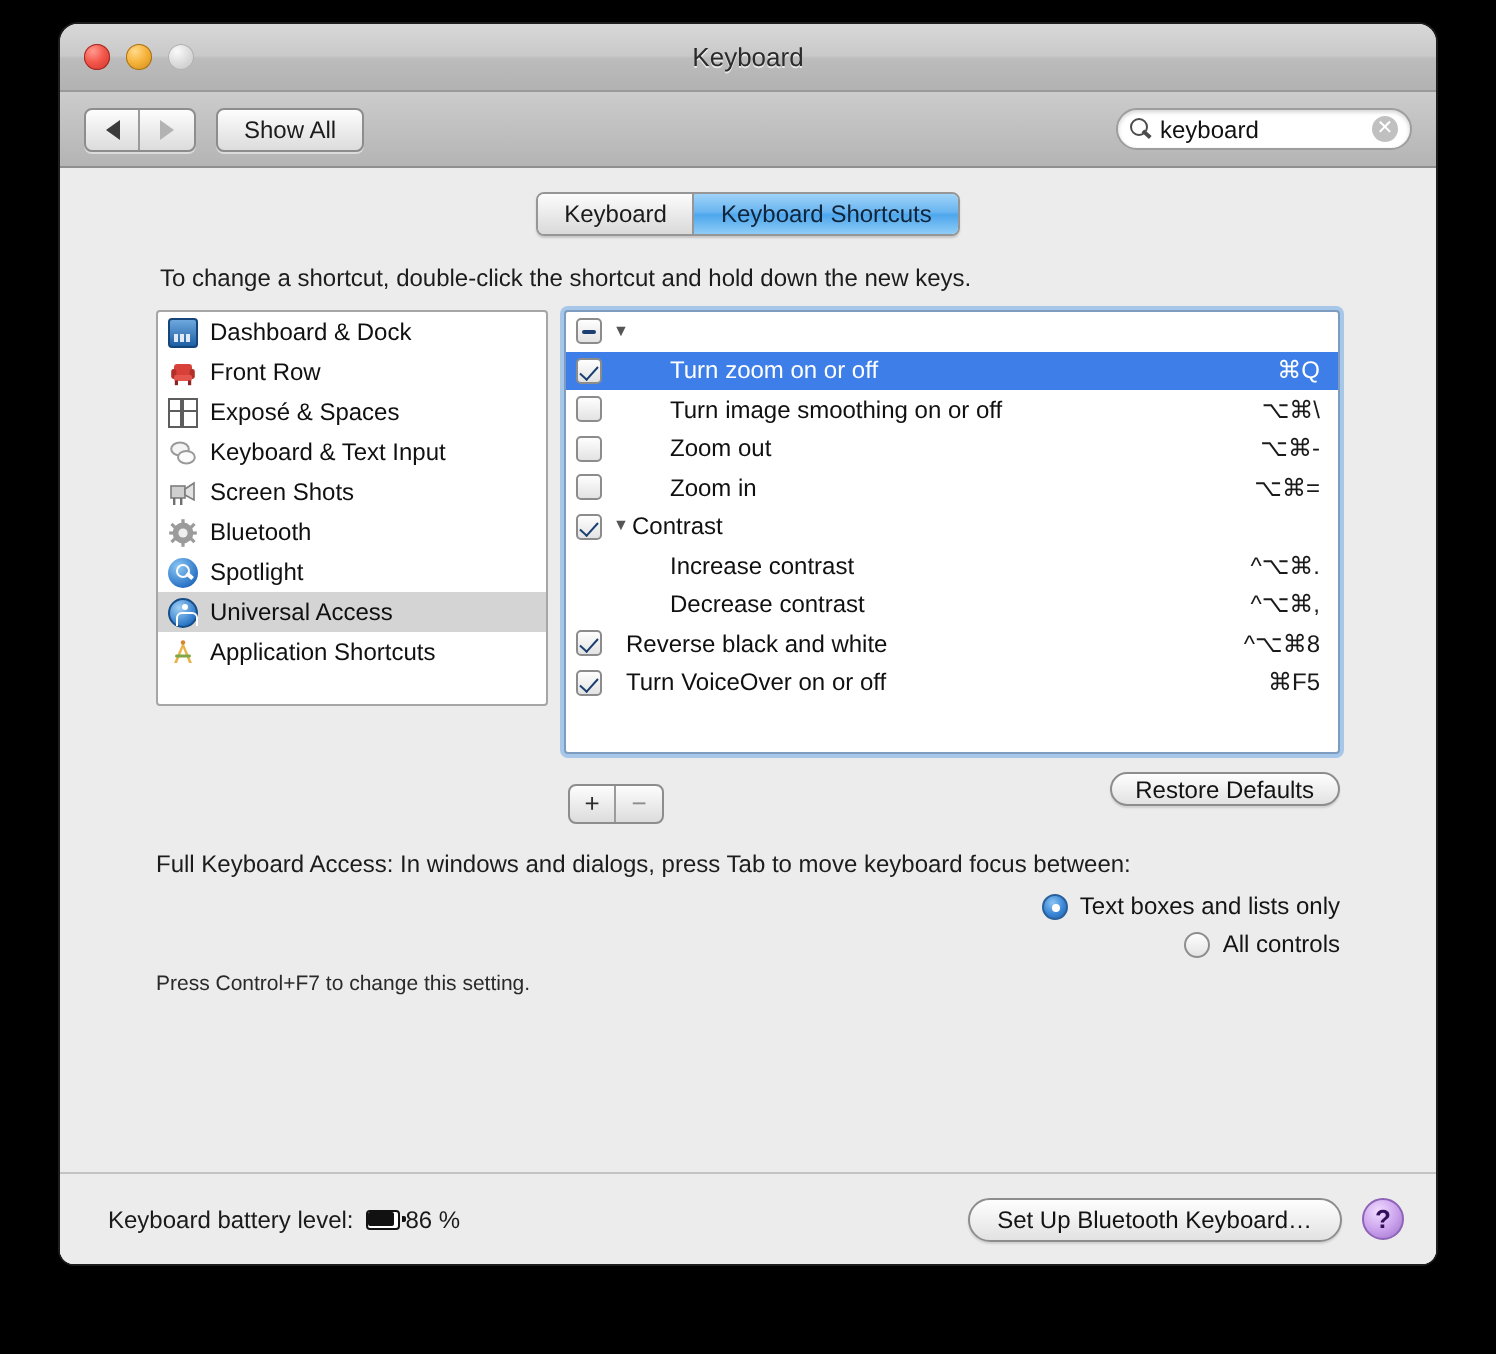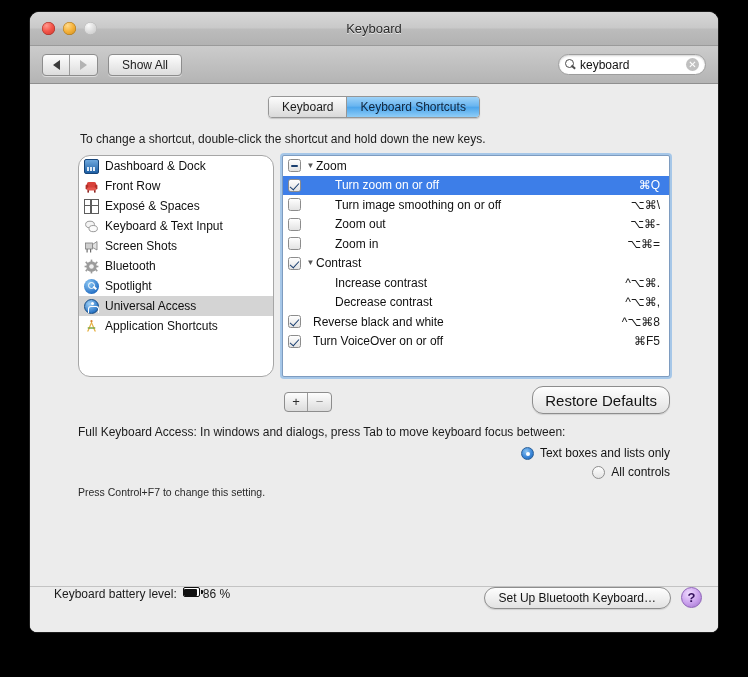--- a/index.html
+++ b/index.html
@@ -120,24 +120,24 @@
 
   .instr {
     font-size: 12px; color: #1c1c1c;
     padding: 0 0 9px 50px;
   }
 
   .cols { display: flex; padding: 0 48px; gap: 8px; }
 
   
   .sidebar {
-    width: 196px; height: 222px;
+    width: 196px; height: 198px;
     background: #fff;
     border: 1px solid #a6a6a6;
-    border-radius: 12px;
+    border-radius: 2px;
     overflow: hidden;
   }
   .sb-item {
     display: flex; align-items: center;
     height: 20px; padding-left: 5px;
     font-size: 12px; color: #101010;
   }
   .sb-item.selected { background: #d4d4d4; }
   .sb-ico { width: 15px; height: 15px; margin-right: 6px; flex: none; position: relative; }
 
@@ -224,24 +224,24 @@
     margin-left: 206px;
   }
   .plusminus div {
     width: 23px; display: flex; align-items: center; justify-content: center;
     font-size: 13px; color: #2d2d2d;
   }
   .plusminus div:first-child { border-right: 1px solid #9b9b9b; }
   .plusminus div.dim { color: #8d8d8d; }
   .restore {
     position: absolute; right: 48px; top: 9px;
-    height: 28px; padding: 0 12px;
+    height: 17px; padding: 0 12px;
     border: 1px solid #8d8d8d; border-radius: 11px;
     background: linear-gradient(to bottom,#fefefe,#e2e2e2);
-    font-size: 15px; color: #131313;
+    font-size: 12px; color: #131313;
     display: flex; align-items: center;
     box-shadow: 0 1px 1px rgba(0,0,0,.12);
   }
 
   
   .fka { padding: 8px 48px 0; }
   .fka-title { font-size: 12px; color: #1c1c1c; margin-bottom: 7px; }
   .radio-row { display: flex; align-items: center; margin-bottom: 5px; padding-left: 14px; justify-content: flex-end; }
   .radio {
     width: 13px; height: 13px; border-radius: 50%;
@@ -259,21 +259,21 @@
   }
   .radio-label { font-size: 12px; color: #141414; }
   .fka-note { font-size: 10.5px; color: #2a2a2a; margin-top: 7px; }
 
   
   .bottombar {
     position: absolute; left: 0; right: 0; bottom: 0;
     height: 46px;
     border-top: 1px solid #c3c3c3;
     background: #ececec;
-    display: flex; 
+    display: flex; align-items: center;
     padding: 0 16px 0 24px;
   }
   .batt-label { font-size: 12px; color: #1a1a1a; }
   .batt-ico {
     width: 17px; height: 10px;
     border: 1.6px solid #111; border-radius: 2px;
     margin: 0 3px 0 6px;
     position: relative; display: inline-block; vertical-align: -1px;
     background: #fff;
   }
@@ -429,21 +429,20 @@
         </div>
       </div>
 
       <div class="shortlist">
 
         <div class="row ind-group">
           <span class="cb-cell">
               <span class="cb mixed"></span>
             </span>
           <span class="disc">▼</span>
-          <span class="r-label">Zoom</span>
           <span class="r-key"></span>
         </div>
 
         <div class="row selected">
           <span class="cb-cell">
               <span class="cb on"></span>
             </span>
           <span class="r-label ind-child">Turn zoom on or off</span>
           <span class="r-key">⌘Q</span>
         </div>

